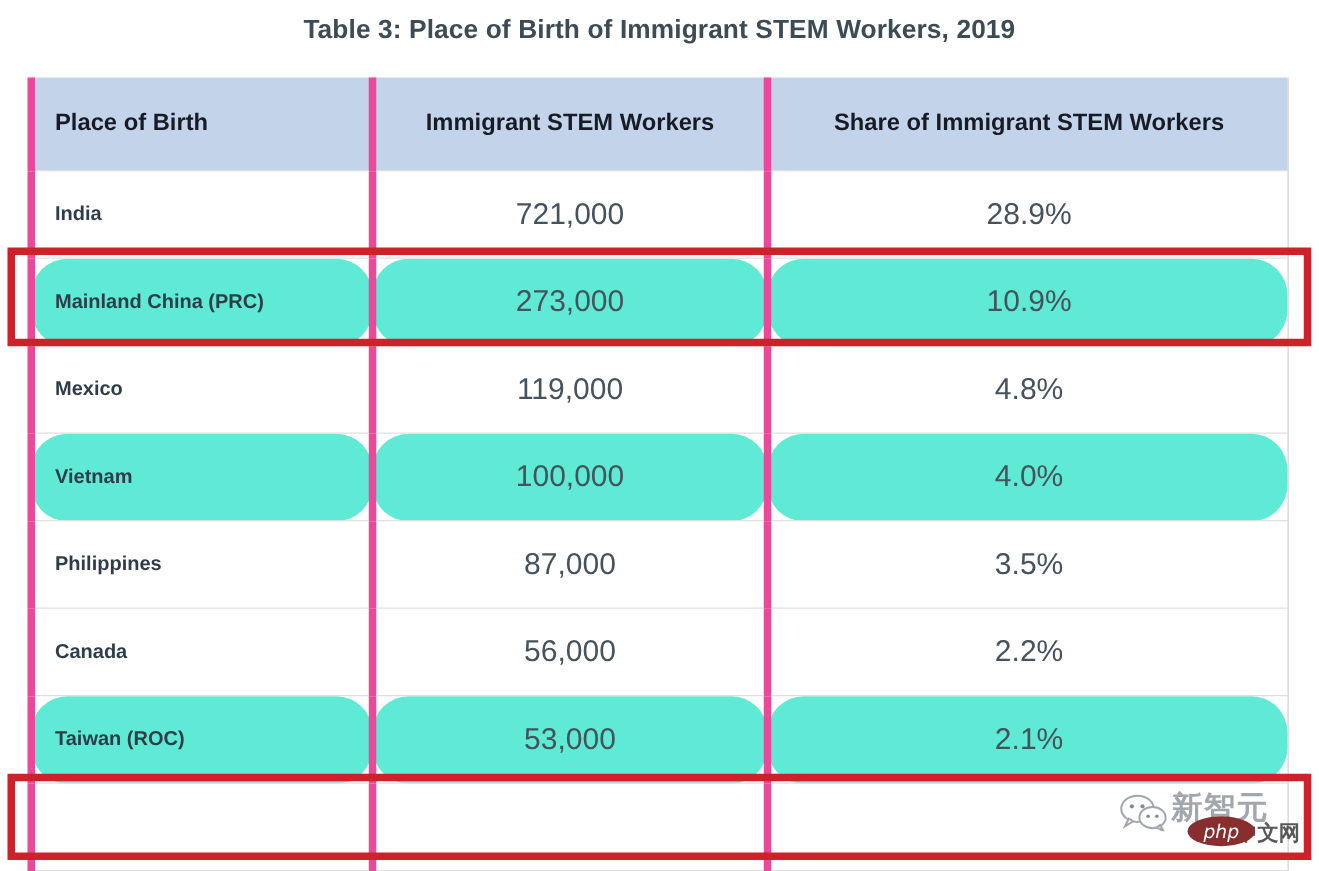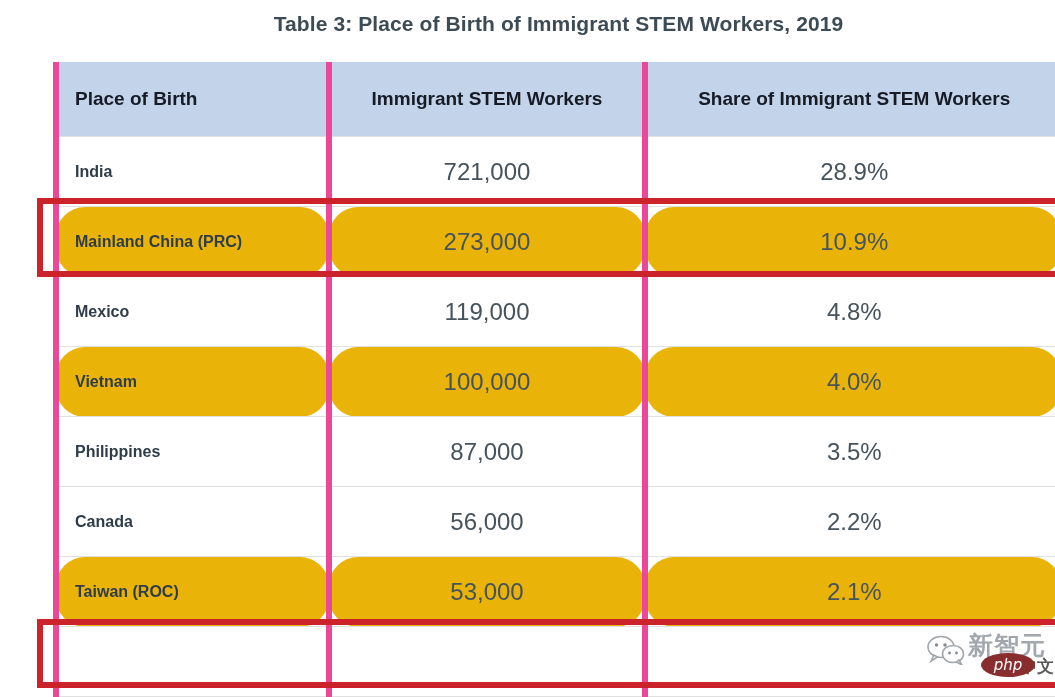--- a/index.html
+++ b/index.html
@@ -13,21 +13,20 @@
     font-family: "Liberation Sans", "DejaVu Sans", sans-serif;
     overflow: hidden;
     position: relative;
   }
 
   #page {
     position: relative;
     width: 913px;
     height: 697px;
     background: #ffffff;
-    margin-left: 31px;
   }
 
   
   .table-title {
     position: absolute;
     left: 0;
     top: 12px;
     width: 1055px;
     text-align: center;
     font-size: 21px;
@@ -71,21 +70,21 @@
   }
   th.h-place {
     text-align: left;
     padding-left: 16px;
   }
   th.h-count, th.h-share {
     text-align: center;
   }
 
   tbody tr { height: 70px; }
-  tbody tr.alt td { background: #eab308; border-radius: 29px; }
+  tbody tr.alt td { background: #5eead4; border-radius: 29px; }
   tbody tr.reg td { background: #ffffff; }
 
   td.cell-place {
     text-align: left;
     padding-left: 16px;
     font-size: 16px;
     font-weight: bold;
     color: #2e3d49;
   }
   td.cell-num {

